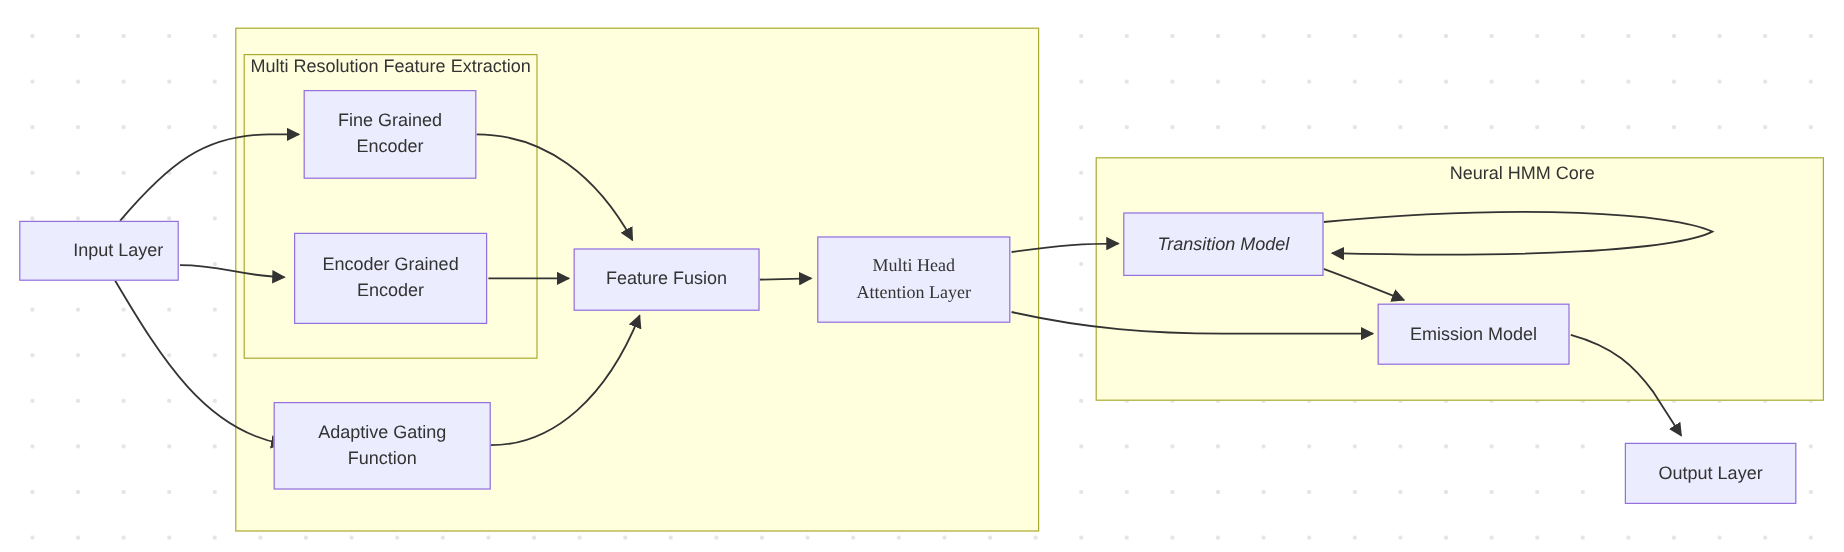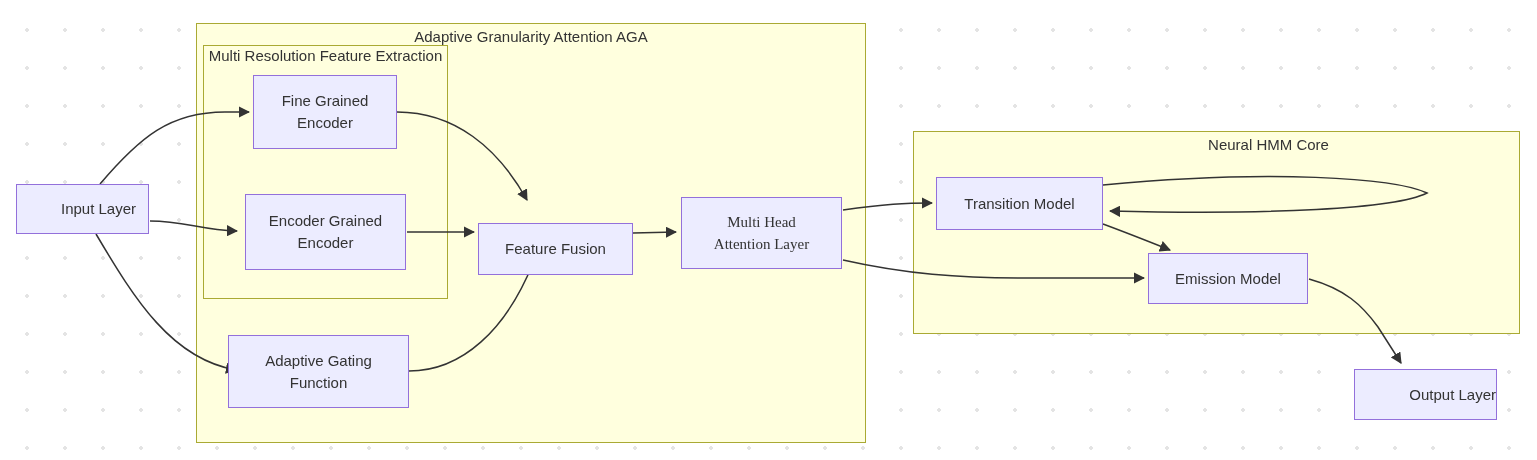--- a/index.html
+++ b/index.html
@@ -56,21 +56,20 @@
 </style>
 </head>
 <body>
 
 <div class="canvas">
 
   <div class="container-box" style="left:196px; top:23px; width:670px; height:420px;"></div>
   <div class="container-box" style="left:203px; top:45px; width:245px; height:254px;"></div>
   <div class="container-box" style="left:913px; top:131px; width:607px; height:203px;"></div>
 
-  <div class="container-title" style="left:196px; top:28px; width:670px;">Adaptive Granularity Attention AGA</div>
   <div class="container-title" style="left:203px; top:47px; width:245px;">Multi Resolution Feature Extraction</div>
   <div class="container-title" style="left:913px; top:136px; width:711px;">Neural HMM Core</div>
 
   <svg class="edges-layer" viewBox="0 0 1537 460" xmlns="http://www.w3.org/2000/svg">
     <defs>
       <marker id="arrow" viewBox="0 0 10 10" refX="9" refY="5" markerWidth="7.5" markerHeight="7.5" orient="auto-start-reverse">
         <path d="M 0 0 L 10 5 L 0 10 z" fill="#333333"></path>
       </marker>
     </defs>
     <g fill="none" stroke="#333333" stroke-width="1.5">
@@ -101,34 +100,34 @@
   <div class="node" style="left:245px; top:194px; width:161px; height:76px;">
     <span>Encoder Grained</span>
     <span>Encoder</span>
   </div>
 
   <div class="node" style="left:228px; top:335px; width:181px; height:73px;">
     <span>Adaptive Gating</span>
     <span>Function</span>
   </div>
 
-  <div class="node" style="left:478px; top:207px; width:155px; height:52px;margin-top:16px;">
+  <div class="node" style="left:478px; top:207px; width:155px; height:52px;">
     <span>Feature Fusion</span>
   </div>
 
   <div class="node" style="left:681px; top:197px; width:161px; height:72px;font-family:Liberation Serif, serif;">
     <span>Multi Head</span>
     <span>Attention Layer</span>
   </div>
 
-  <div class="node" style="left:936px; top:177px; width:167px; height:53px;">
+  <div class="node" style="left:936px; top:177px; width:167px; height:53px;font-style:italic;">
     <span>Transition Model</span>
   </div>
 
   <div class="node" style="left:1148px; top:253px; width:160px; height:51px;">
     <span>Emission Model</span>
   </div>
 
-  <div class="node" style="left:1354px; top:369px; width:143px; height:51px;align-items:flex-end;">
+  <div class="node" style="left:1354px; top:369px; width:143px; height:51px;">
     <span>Output Layer</span>
   </div>
 
 </div>
 
 </body></html>

